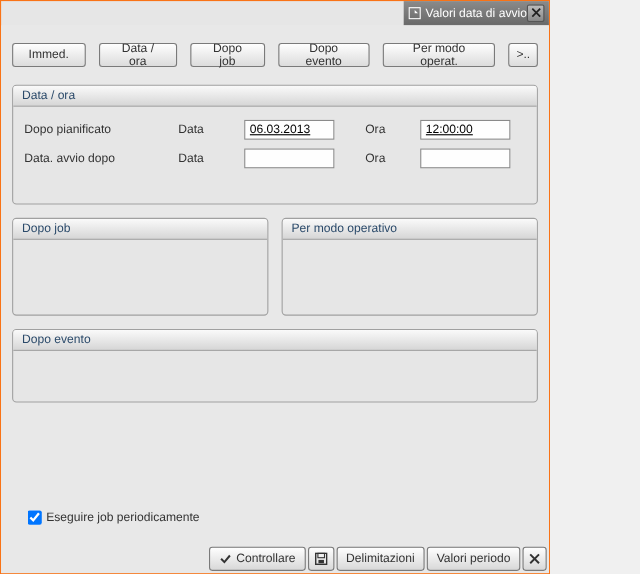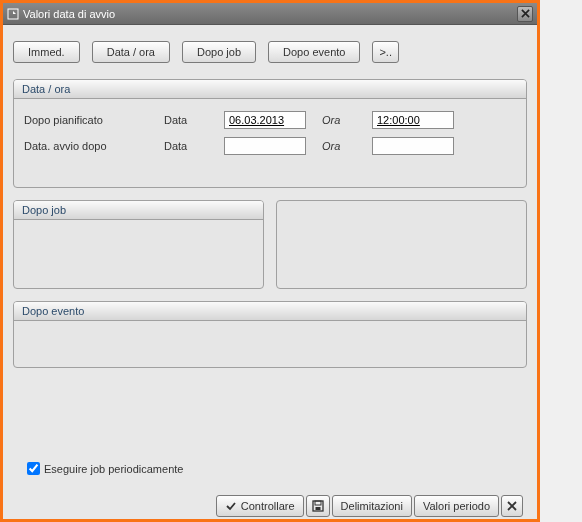--- a/index.html
+++ b/index.html
@@ -7,26 +7,27 @@
     margin: 0;
     font-family: Arial, sans-serif;
     font-size: 11px;
     background: #f0f0f0;
     color: #333;
     width: 582px;
     height: 522px;
     overflow: hidden;
   }
   .window {
-    width: 540px;
+    width: 500px;
     height: 522px;
     background: #e6e6e6;
-    border: 3px solid #f97316;
+    border: 1px solid #f97316;
     display: flex;
     flex-direction: column;
+    align-items: flex-end;
   }
   .titlebar {
     height: 22px;
     background: linear-gradient(to bottom, #8a8a8a, #6a6a6a);
     color: #fff;
     display: flex;
     align-items: center;
     padding: 0 4px;
     justify-content: space-between;
     border-bottom: 1px solid #555;
@@ -74,21 +75,21 @@
     background: linear-gradient(to bottom,#fafafa,#d6d6d6);
     border-bottom: 1px solid #a0a0a0;
     padding: 3px 8px;
     font-size: 11px;
     color: #2b4a6a;
   }
   .group-body { padding: 8px 10px; }
   .form-row { display: flex; align-items: center; height: 26px; }
   .lbl1 { width: 140px; }
   .lbl2 { width: 60px; }
-  .lbl3 { width: 50px; margin-left: 16px; font-style: italic;}
+  .lbl3 { width: 50px; margin-left: 28px;}
   .field {
     background: #fefefe;
     border: 1px solid #8a8a8a;
     height: 18px;
     width: 82px;
     padding: 0 4px;
     font-size: 11px;
     font-family: inherit;
     text-decoration: underline;
   }
@@ -100,21 +101,21 @@
     position: absolute;
     left: 24px;
     bottom: 44px;
     display: flex;
     align-items: center;
     gap: 4px;
   }
   .checkbox-row input { margin:0; }
   .footer-bar {
     position: absolute;
-    right: 12px;
+    right: 0;
     bottom: 0;
     height: 26px;
     display: flex;
     align-items: center;
     gap: 0;
     padding-right: 2px;
   }
   .footer-bar .fbtn {
     background: linear-gradient(to bottom,#fefefe,#d8d8d8);
     border: 1px solid #7a7a7a;
@@ -156,20 +157,21 @@
     </div>
   </div>
 
   <div class="content">
 
     <div class="btn-row">
       <button class="btn">Immed.</button>
       <button class="btn">Data / ora</button>
       <button class="btn">Dopo job</button>
       <button class="btn">Dopo evento</button>
+      <button class="btn">Per modo operat.</button>
       <button class="btn small">&gt;..</button>
     </div>
 
     <div class="group">
       <div class="group-header">Data / ora</div>
       <div class="group-body">
         <div class="form-row">
           <span class="lbl1">Dopo pianificato</span>
           <span class="lbl2">Data</span>
           <input class="field" value="06.03.2013" style="">
@@ -186,20 +188,21 @@
         <div style="height:20px"></div>
       </div>
     </div>
 
     <div class="two-col">
       <div class="group">
         <div class="group-header">Dopo job</div>
         <div class="group-body"></div>
       </div>
       <div class="group">
+        <div class="group-header">Per modo operativo</div>
         <div class="group-body"></div>
       </div>
     </div>
 
     <div class="group evento">
       <div class="group-header">Dopo evento</div>
       <div class="group-body"></div>
     </div>
 
     <div class="checkbox-row">

